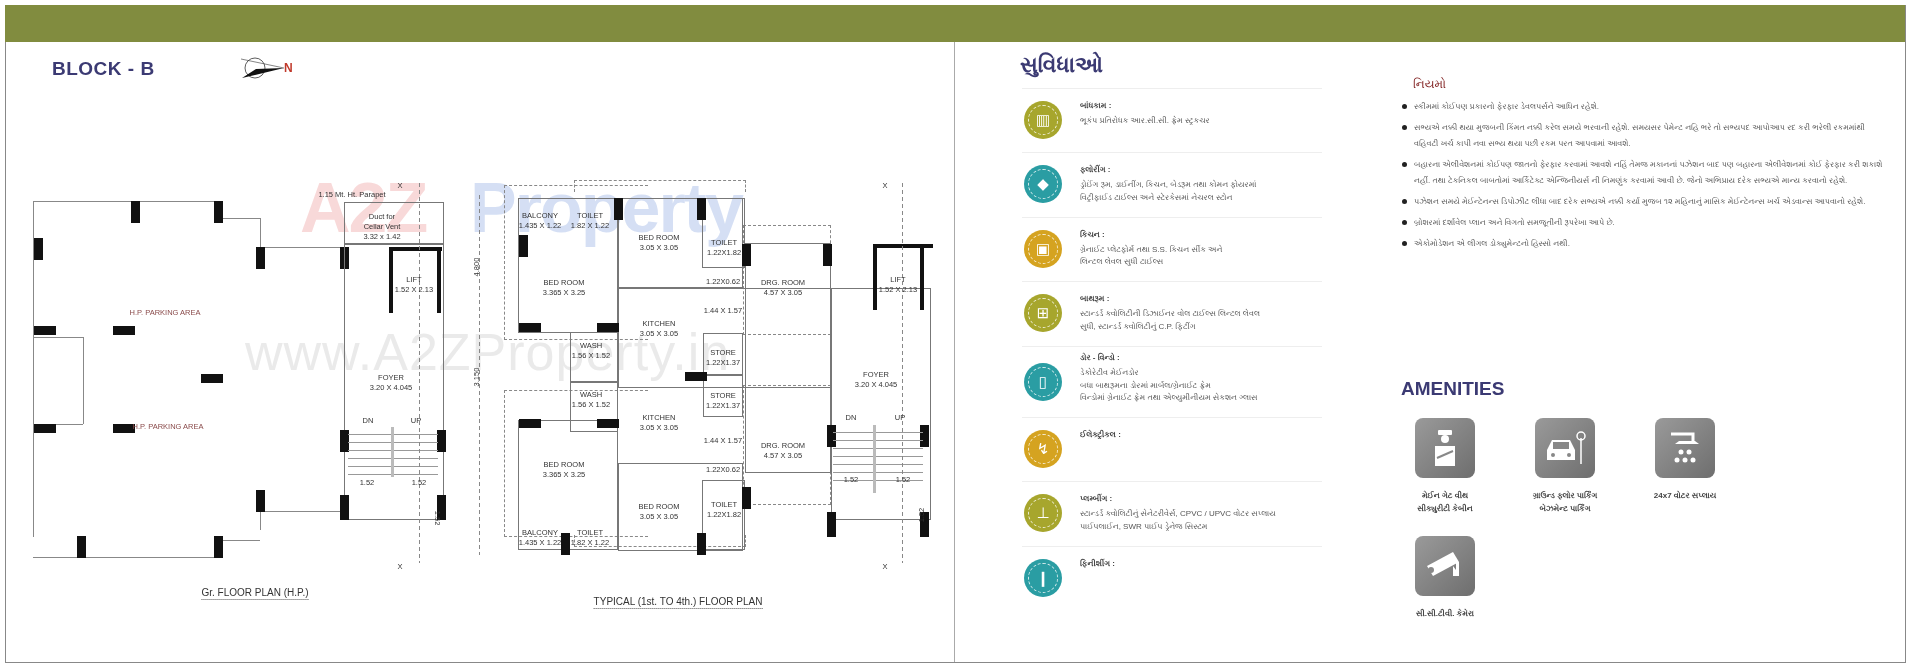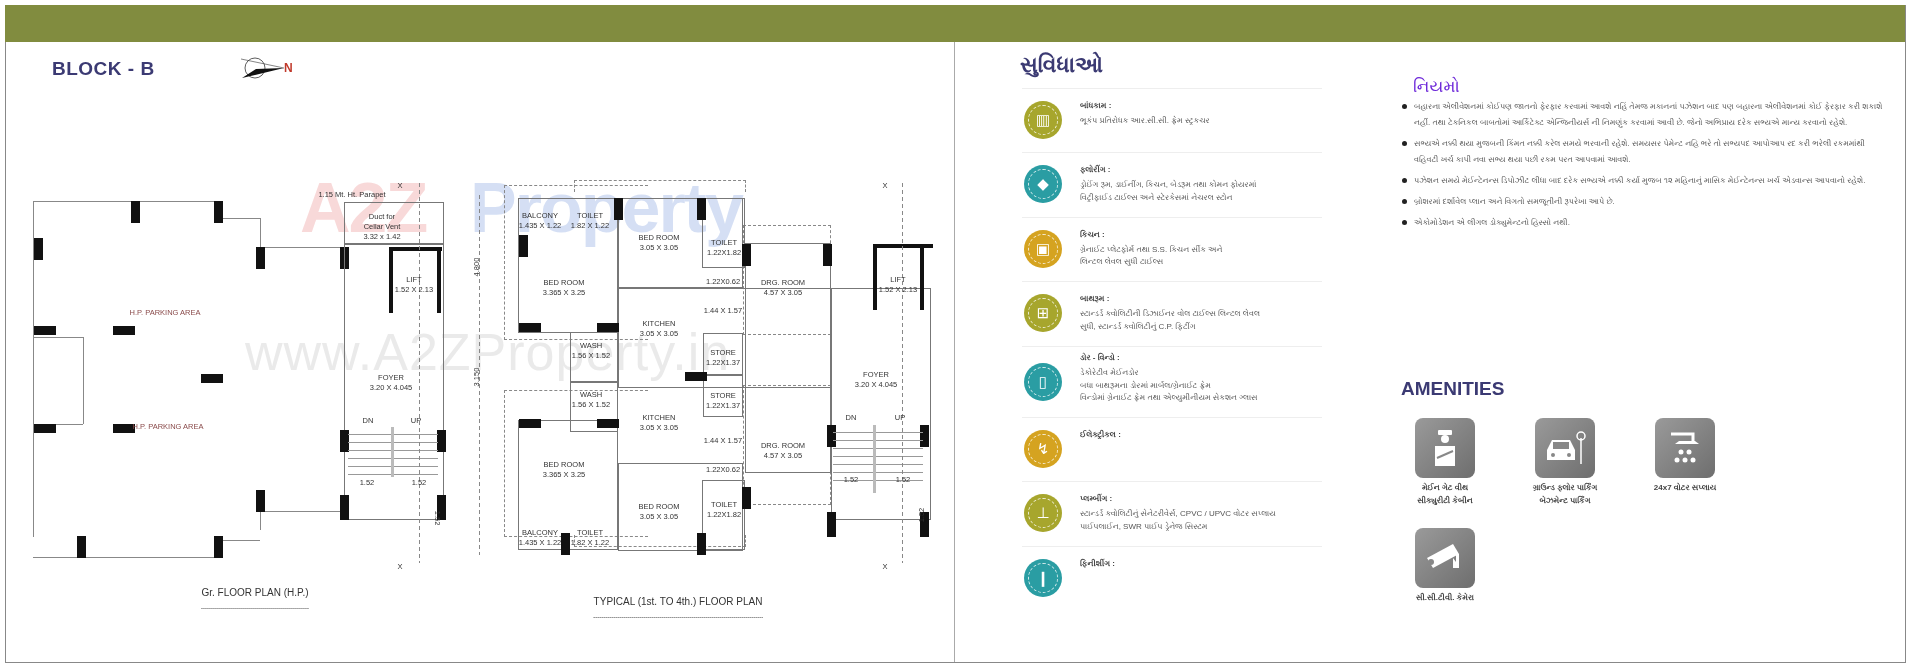--- a/index.html
+++ b/index.html
@@ -11,21 +11,21 @@
   .border-right { position: absolute; left: 1905px; top: 5px; width: 1px; height: 658px; background: #888; }
   .page-divider { position: absolute; left: 954px; top: 42px; width: 1px; height: 620px; background: #aaa; }
 
   
   .block-title { position: absolute; left: 52px; top: 58px; font-size: 19px; font-weight: bold; color: #3b3a73; letter-spacing: 0.5px; }
   .north { position: absolute; left: 240px; top: 56px; width: 60px; height: 24px; }
   .north-label { position: absolute; left: 284px; top: 61px; color: #c0392b; font-weight: bold; font-size: 12px; }
 
   .plan-text { position: absolute; font-family: "Liberation Sans", sans-serif; font-size: 7.5px; color: #333; text-align: center; line-height: 1.35; white-space: nowrap; transform: translateX(-50%); }
   .plan-text.red { color: #8a4b4b; }
-  .plan-caption { position: absolute; font-size: 10px; color: #333; border-bottom: 1px dotted #555; white-space: nowrap; transform: translateX(-50%); padding-bottom: 10px; }
+  .plan-caption { position: absolute; font-size: 10px; color: #333; border-bottom: 1px dotted #555; white-space: nowrap; transform: translateX(-50%); padding-bottom: 1px; }
 
   .wall { position: absolute; border: 1px solid #777; }
   .col { position: absolute; background: #111; }
   .thick { position: absolute; background: #111; }
   .dash { position: absolute; border: 1px dashed #888; }
   .line { position: absolute; background: #888; }
   .stair-lines { position: absolute; background: repeating-linear-gradient(to bottom, transparent 0, transparent 7px, #999 7px, #999 8px); }
 
   .watermark-az { position: absolute; left: 300px; top: 168px; font-size: 70px; font-weight: bold; color: rgba(230,120,120,0.28); letter-spacing: -2px; }
   .watermark-prop { position: absolute; left: 470px; top: 168px; font-size: 70px; font-weight: bold; letter-spacing: -2px; }
@@ -35,30 +35,30 @@
   
   .suv-title { position: absolute; left: 1020px; top: 52px; font-size: 22px; font-weight: bold; color: #3b3a73; }
   .suv-list { position: absolute; left: 1022px; top: 88px; width: 300px; }
   .suv-item { position: relative; border-top: 1px solid #eee; padding: 12px 0 12px 58px; min-height: 64px; }
   .suv-icon { position: absolute; left: 2px; width: 38px; height: 38px; border-radius: 50%; display: flex; align-items: center; justify-content: center; color: #fff; font-size: 15px; }
   .suv-icon::after { content: ""; position: absolute; inset: 4px; border: 1.5px dashed rgba(255,255,255,0.8); border-radius: 50%; }
   .suv-head { font-size: 8px; font-weight: bold; color: #444; margin-bottom: 4px; }
   .suv-text { font-size: 8px; color: #555; line-height: 1.6; }
 
   
-  .niy-title { position: absolute; left: 1413px; top: 77px; font-size: 17px; color: #6d28d9; }
+  .niy-title { position: absolute; left: 1413px; top: 77px; font-size: 12px; color: #7f1d1d; }
   .niy-list { position: absolute; left: 1400px; top: 99px; width: 490px; list-style: none; }
   .niy-list li { position: relative; padding-left: 14px; font-size: 8px; color: #555; line-height: 16px; margin-bottom: 5px; }
   .niy-list li::before { content: ""; position: absolute; left: 2px; top: 5px; width: 5px; height: 5px; background: #222; border-radius: 50%; }
 
   .amen-title { position: absolute; left: 1401px; top: 378px; font-size: 19px; font-weight: bold; color: #3b3a73; }
   .amen-grid { position: absolute; left: 1395px; top: 418px; width: 340px; display: grid; grid-template-columns: 120px 120px 100px; row-gap: 20px; }
   .amen-item { display: flex; flex-direction: column; align-items: center; width: 100px; }
   .amen-icon { width: 60px; height: 60px; border-radius: 8px; background: linear-gradient(135deg, #9a9a9a 0%, #6e6e6e 100%); display: flex; align-items: center; justify-content: center; }
-  .amen-label { margin-top: 4px; font-size: 8px; font-weight: bold; color: #444; text-align: center; line-height: 1.6; }
+  .amen-label { margin-top: 12px; font-size: 8px; font-weight: bold; color: #444; text-align: center; line-height: 1.6; }
 </style>
 </head>
 <body>
 
 <div class="spread">
   <div class="top-band"></div>
   <div class="border-left"></div>
   <div class="border-bottom"></div>
   <div class="border-right"></div>
   <div class="page-divider"></div>
@@ -348,22 +348,23 @@
       <div class="suv-item">
         <div class="suv-icon" style="background:#2a9da3;">❙</div>
         <div class="suv-head">ફિનીશીંગ :</div>
       </div>
     </div>
   </div>
 
   <div>
     <div class="niy-title">નિયમો</div>
     <ul class="niy-list">
+      <li>સ્કીમમાં કોઈપણ પ્રકારનો ફેરફાર ડેવલપર્સને આધિન રહેશે.</li>
+      <li>સભ્યએ નક્કી થયા મુજબની કિંમત નક્કી કરેલ સમયે ભરવાની રહેશે. સમયસર પેમેન્ટ નહિ ભરે તો સભ્યપદ આપોઆપ રદ કરી ભરેલી રકમમાંથી વહિવટી ખર્ચ કાપી નવા સભ્ય થયા પછી રકમ પરત આપવામાં આવશે.</li>
       <li>બહારના એલીવેશનમાં કોઈપણ જાતનો ફેરફાર કરવામાં આવશે નહિં તેમજ મકાનનાં પઝેશન બાદ પણ બહારના એલીવેશનમાં કોઈ ફેરફાર કરી શકાશે નહીં. તથા ટેકનિકલ બાબતોમાં આર્કિટેક્ટ એન્જિનીયર્સ ની નિમણુંક કરવામાં આવી છે. જેનો અભિપ્રાય દરેક સભ્યએ માન્ય કરવાનો રહેશે.</li>
-      <li>સભ્યએ નક્કી થયા મુજબની કિંમત નક્કી કરેલ સમયે ભરવાની રહેશે. સમયસર પેમેન્ટ નહિ ભરે તો સભ્યપદ આપોઆપ રદ કરી ભરેલી રકમમાંથી વહિવટી ખર્ચ કાપી નવા સભ્ય થયા પછી રકમ પરત આપવામાં આવશે.</li>
       <li>પઝેશન સમયે મેઈન્ટેનન્સ ડિપોઝીટ લીધા બાદ દરેક સભ્યએ નક્કી કર્યા મુજબ ૧૨ મહિનાનું માસિક મેઈન્ટેનન્સ ખર્ચ એડવાન્સ આપવાનો રહેશે.</li>
       <li>બ્રોશરમાં દર્શાવેલ પ્લાન અને વિગતો સમજૂતીની રૂપરેખા આપે છે.</li>
       <li>એકોમોડેશન એ લીગલ ડોક્યુમેન્ટનો હિસ્સો નથી.</li>
     </ul>
   </div>
 
   <div>
     <div class="amen-title">AMENITIES</div>
     <div class="amen-grid">
       <div class="amen-item">

